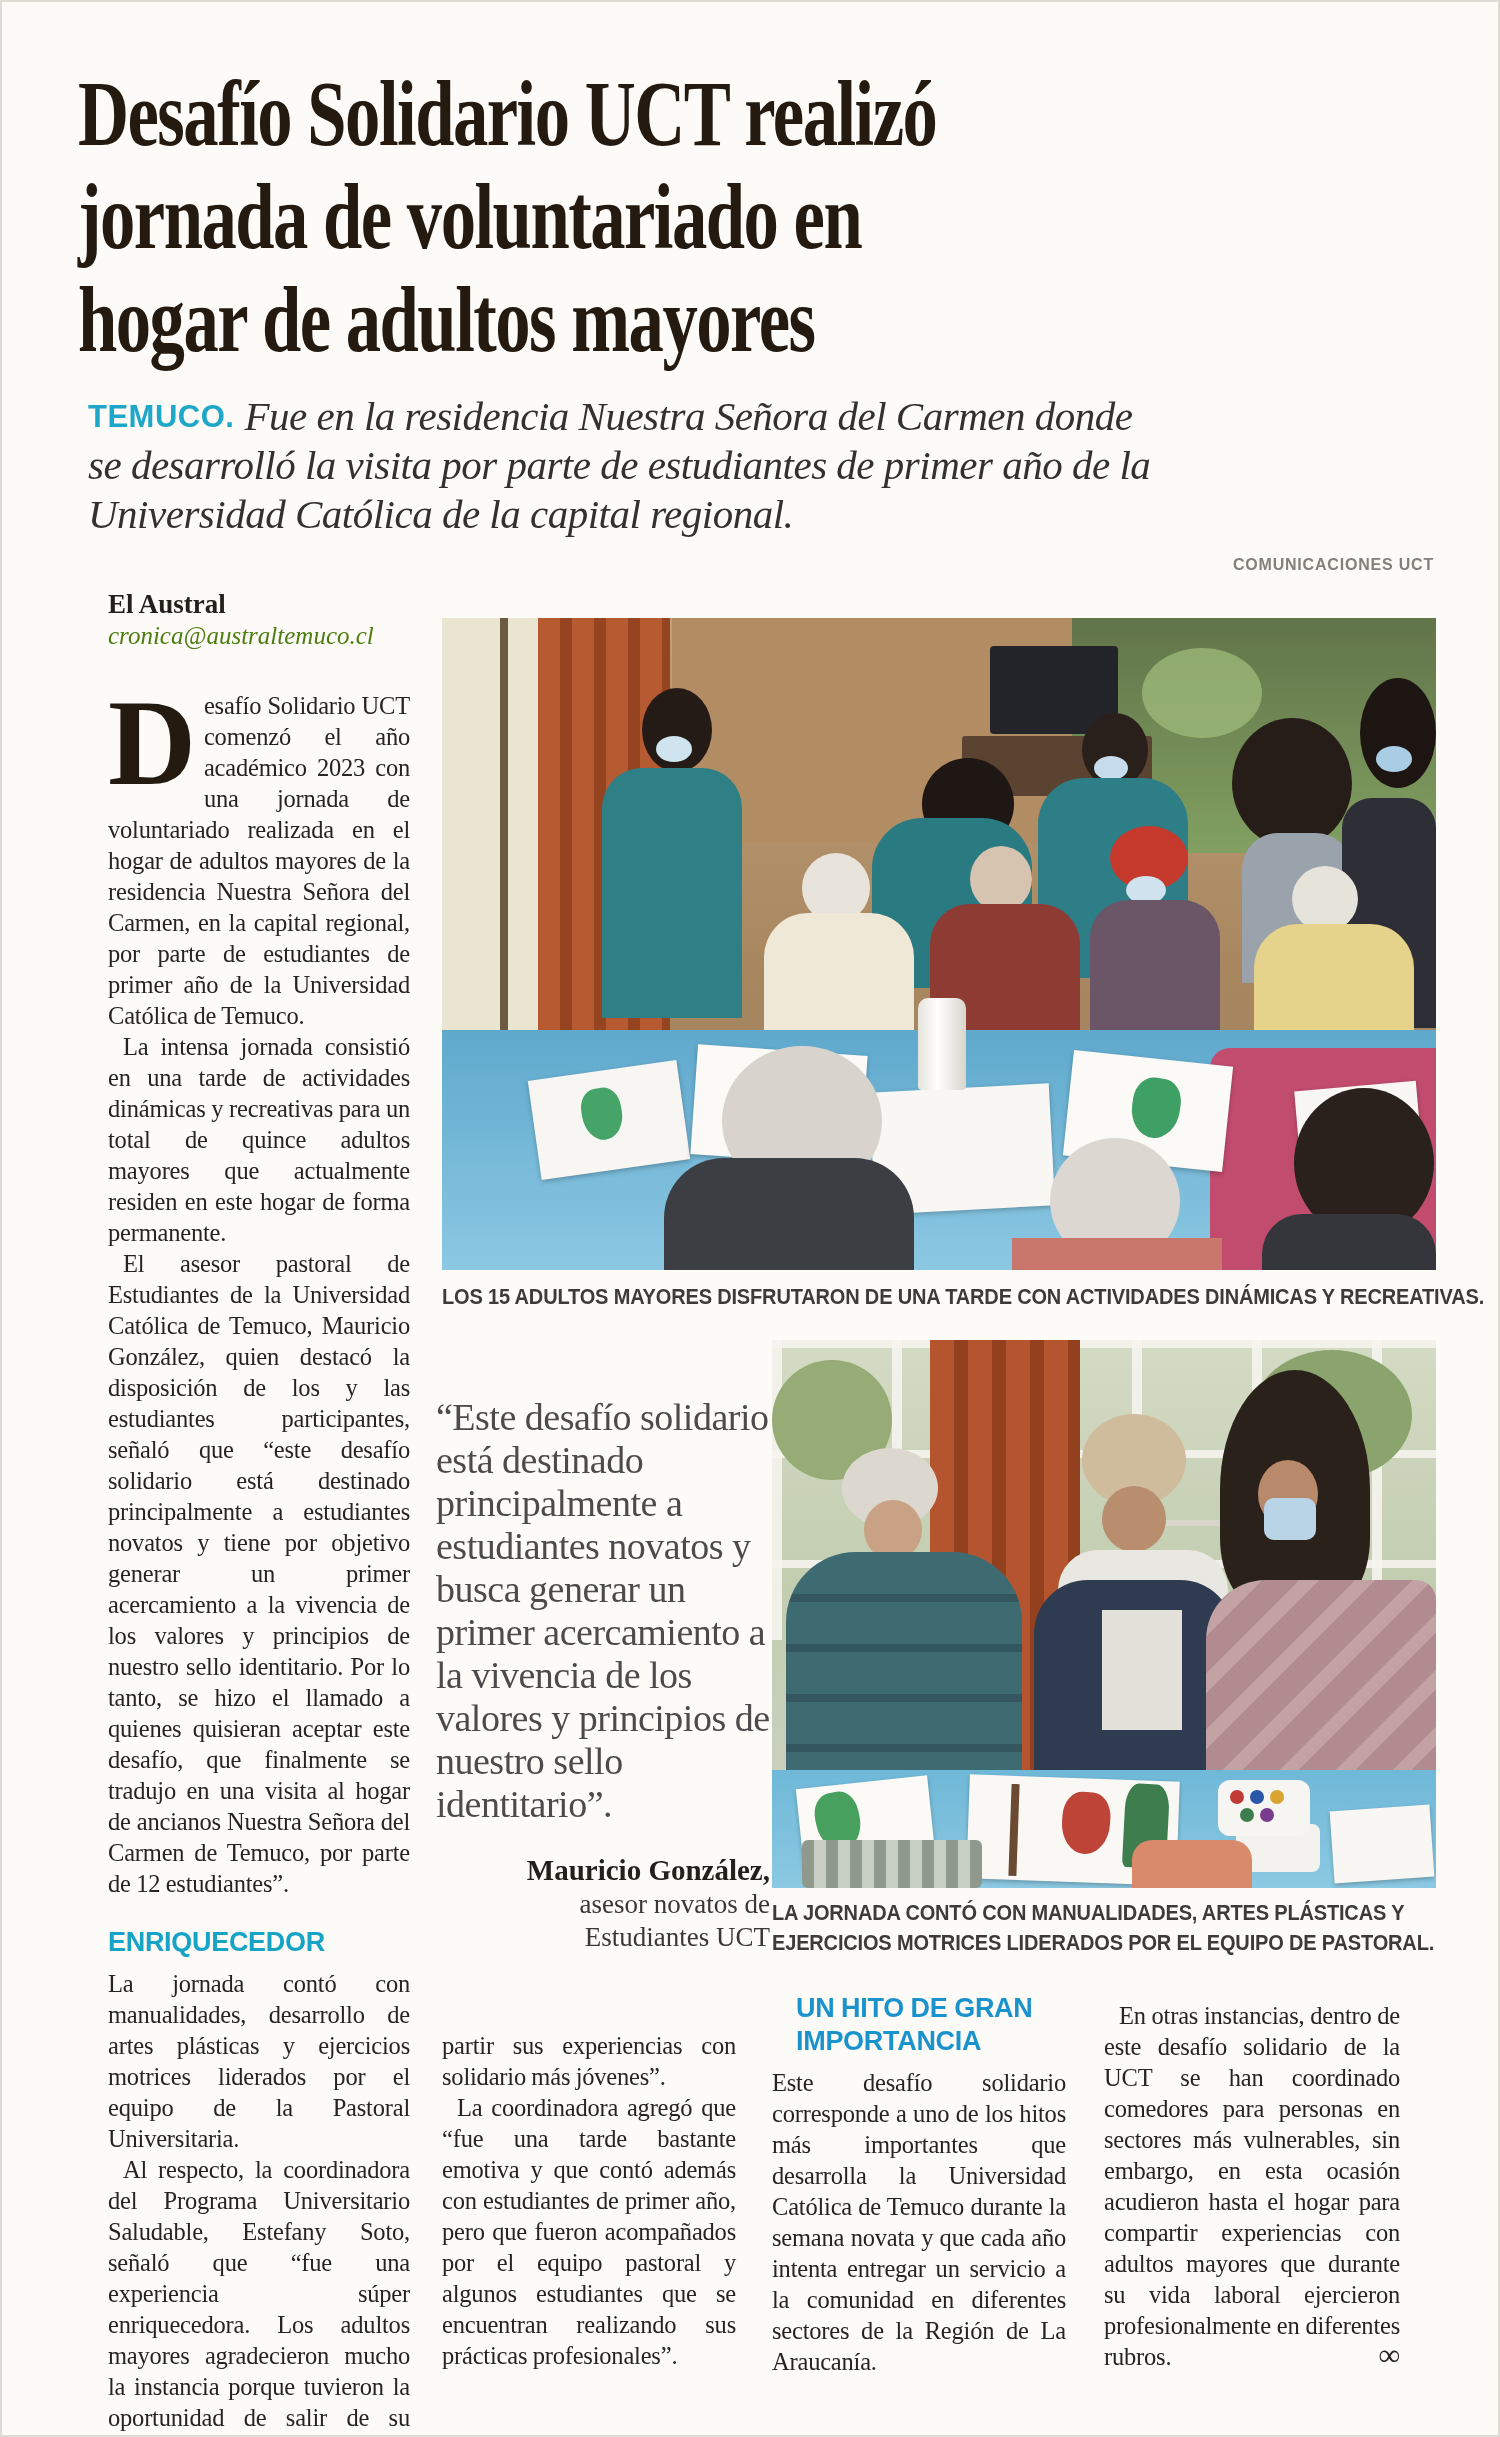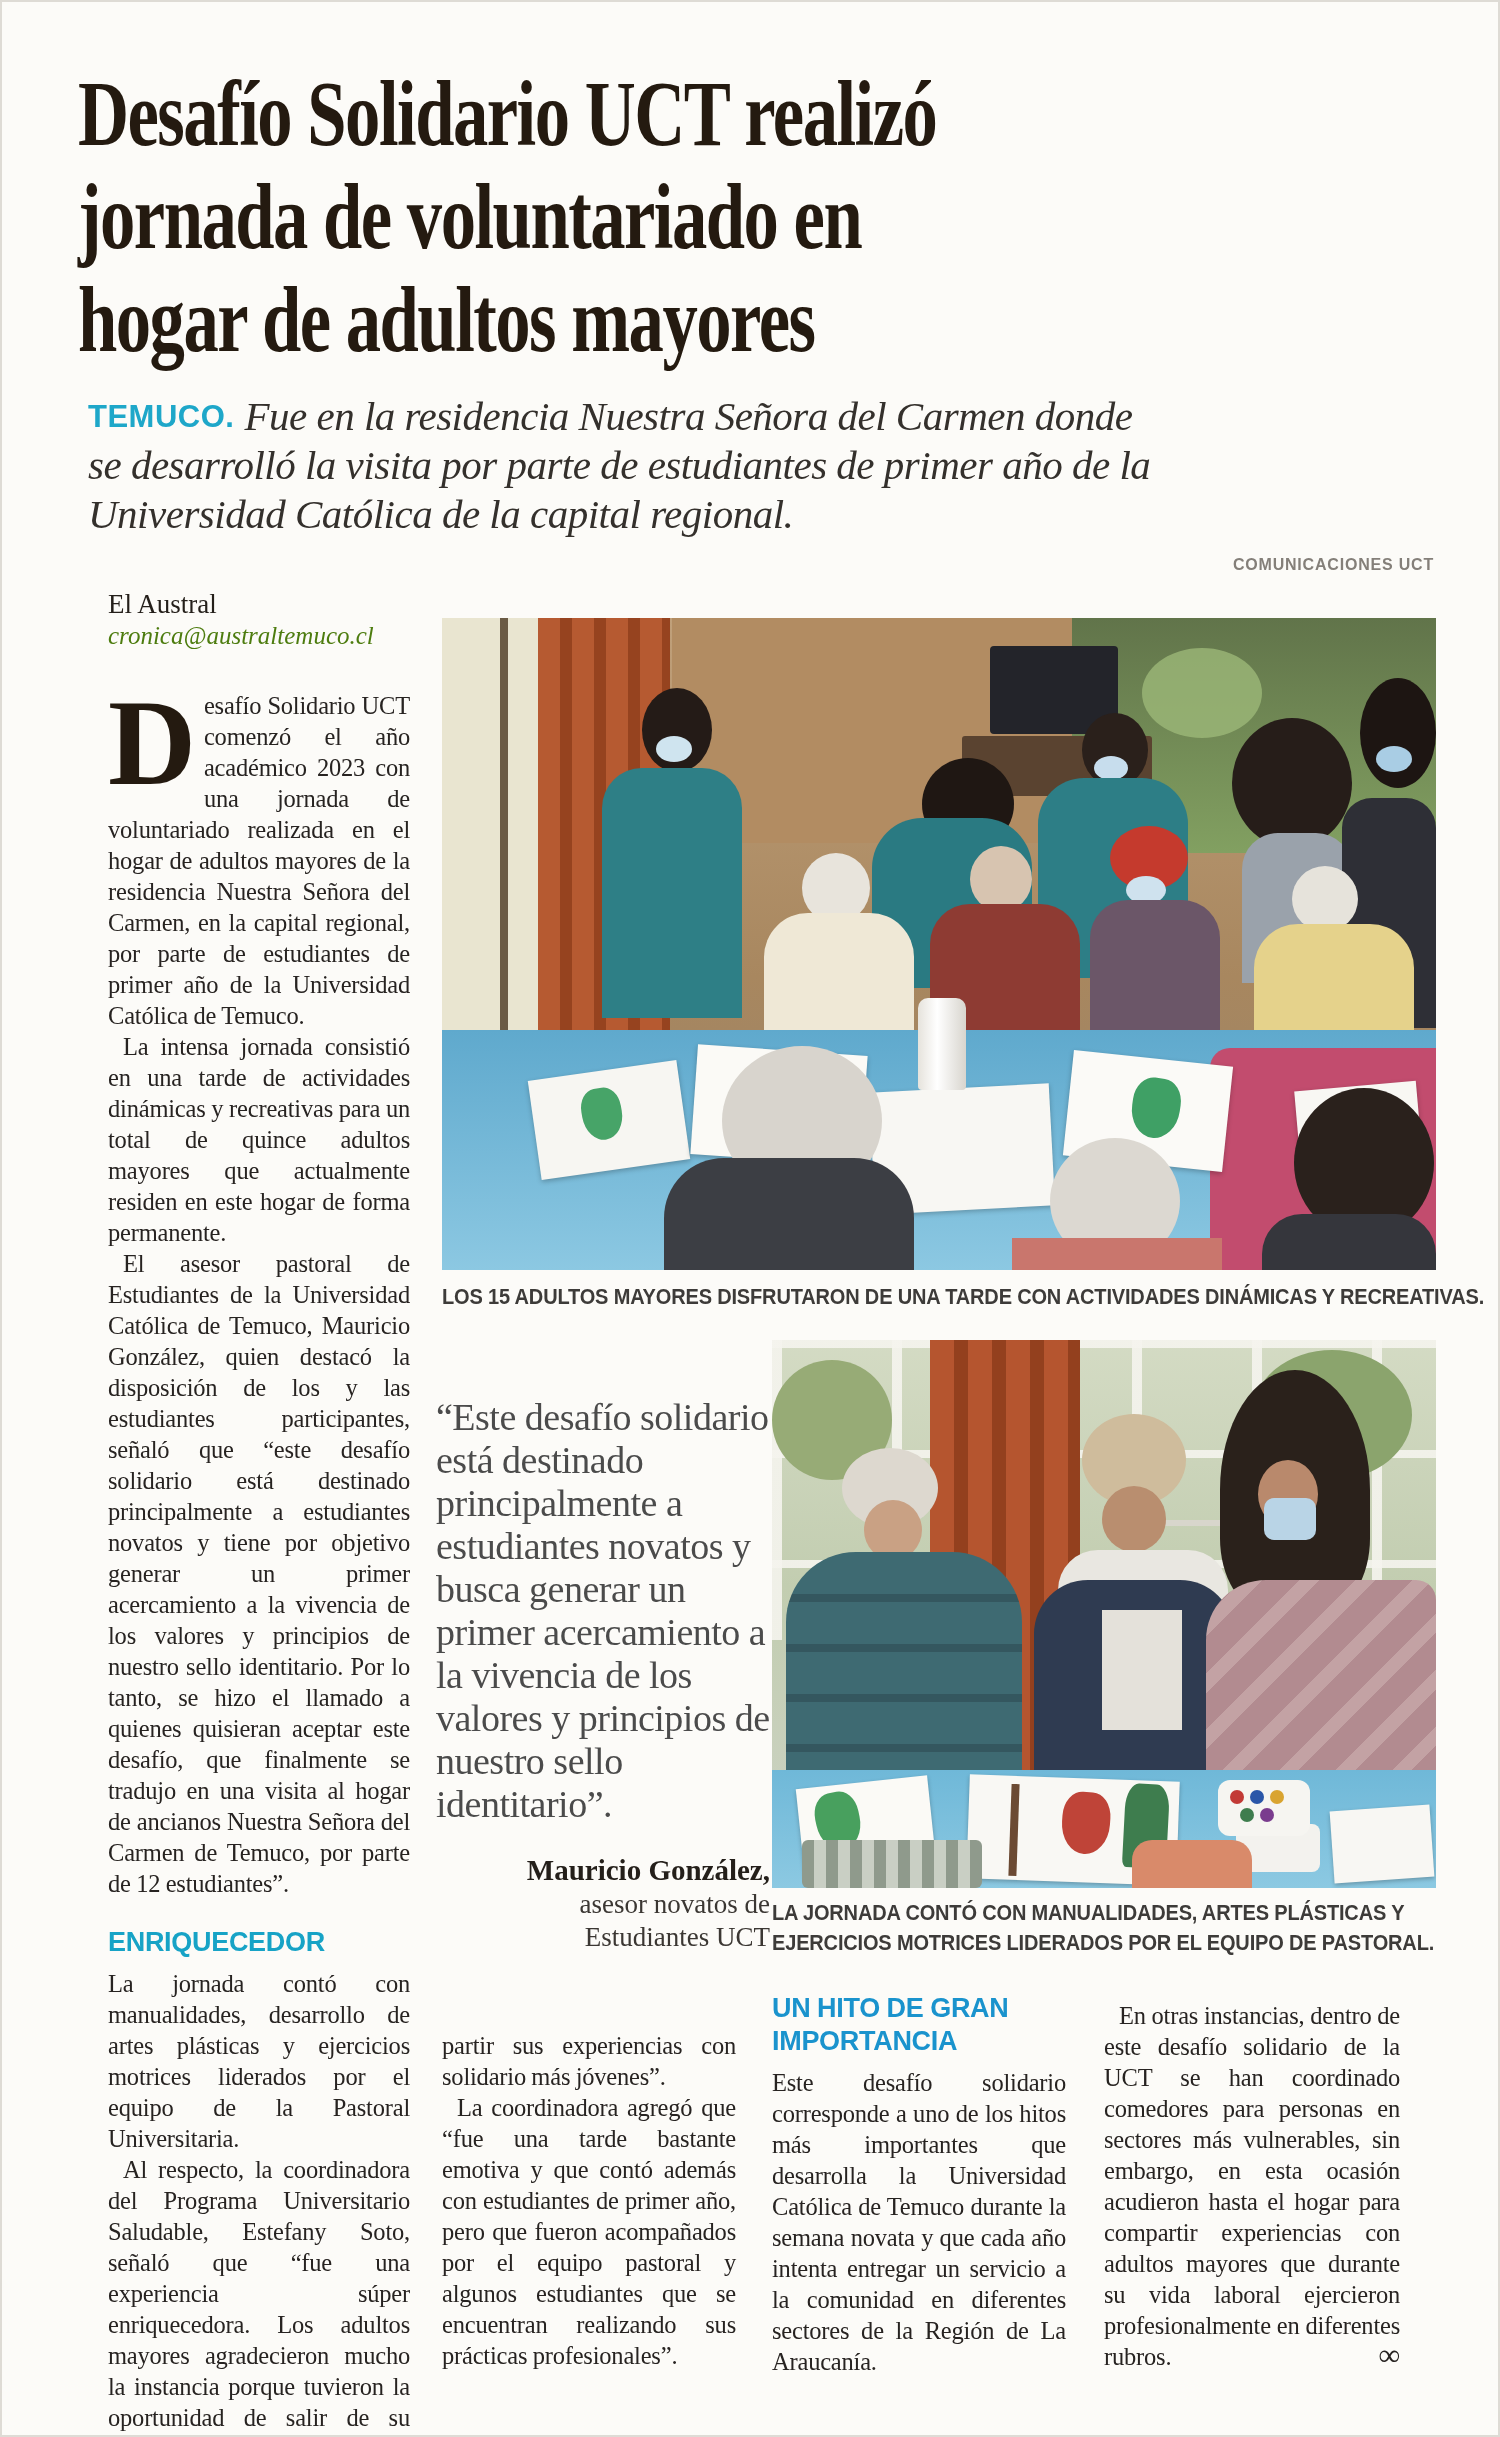--- a/index.html
+++ b/index.html
@@ -22,21 +22,21 @@
   
   .kicker{left:88px;top:392px;width:1080px;font-style:italic;
     font-size:41px;line-height:49px;color:#34302c;letter-spacing:-0.5px;}
   .kicker-loc{
     font-family:"Liberation Sans","DejaVu Sans",sans-serif;font-style:normal;
     font-weight:bold;font-size:31px;color:#1ea7c9;letter-spacing:0.5px;
     margin-right:10px;vertical-align:3px;
   }
 
   
-  .byline-name{font-weight:normal;font-size:27px;color:#241f1a;line-height:32px;}
+  .byline-name{font-weight:bold;font-size:27px;color:#241f1a;line-height:32px;}
   .byline-mail{font-style:italic;font-size:25px;color:#4d7c0f;line-height:32px;}
   .credit{
     font-family:"Liberation Sans","DejaVu Sans",sans-serif;
     font-size:16px;color:#847f79;letter-spacing:0.8px;font-weight:bold;
   }
 
   
   .col{
     font-size:24.5px;line-height:31px;text-align:justify;color:#272321;
     letter-spacing:-0.2px;word-spacing:-0.5px;hyphens:auto;
@@ -204,21 +204,21 @@
   </div>
 
   <div class="abs caption" style="left:772px;top:1898px;width:748px;">LA JORNADA CONTÓ CON MANUALIDADES, ARTES PLÁSTICAS Y EJERCICIOS MOTRICES LIDERADOS POR EL EQUIPO DE PASTORAL.</div>
 
   <div class="abs col" style="left:442px;top:2030px;width:294px;">
     <p>partir sus experiencias con solidario más jóvenes”.</p>
     <p class="ind">La coordinadora agregó que “fue una tarde bastante emotiva y que contó además con estudiantes de primer año, pero que fueron acompañados por el equipo pastoral y algunos estudiantes que se encuentran realizando sus prácticas profesionales”.</p>
   </div>
 
   <div class="abs col" style="left:772px;top:1992px;width:294px;">
-    <div class="sec sec-blue" style="margin-top:0;">UN HITO DE GRAN IMPORTANCIA</div>
+    <div class="sec sec-blue" style="margin-top:0;margin-left:24px;">UN HITO DE GRAN IMPORTANCIA</div>
     <p>Este desafío solidario corresponde a uno de los hitos más importantes que desarrolla la Universidad Católica de Temuco durante la semana novata y que cada año intenta entregar un servicio a la comunidad en diferentes sectores de la Región de La Araucanía.</p>
   </div>
 
   <div class="abs col" style="left:1104px;top:2000px;width:296px;">
     <p class="ind">En otras instancias, dentro de este desafío solidario de la UCT se han coordinado comedores para personas en sectores más vulnerables, sin embargo, en esta ocasión acudieron hasta el hogar para compartir experiencias con adultos mayores que durante su vida laboral ejercieron profesionalmente en diferentes rubros.</p>
     <span class="endmark">∞</span>
   </div>
 
 </div>
 

